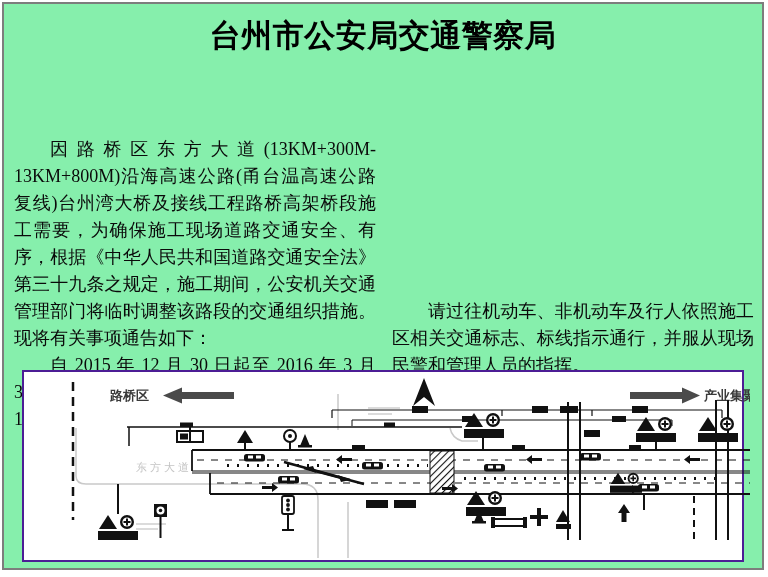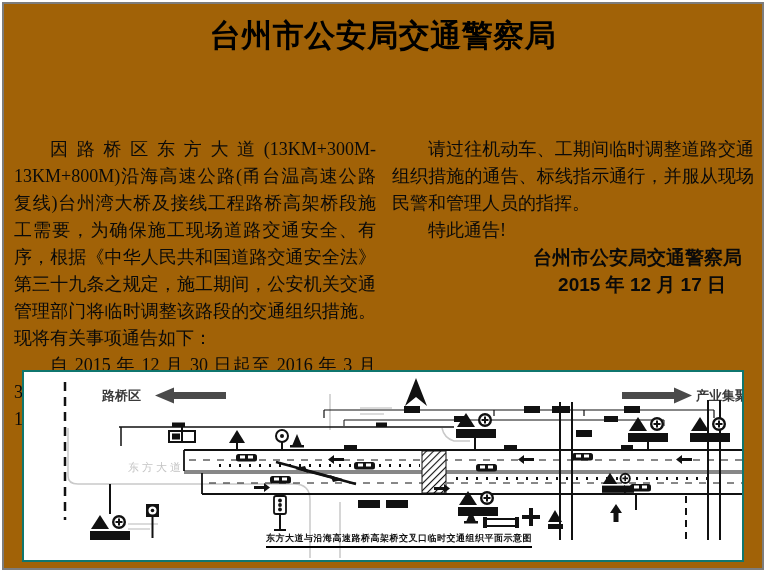--- a/index.html
+++ b/index.html
@@ -1,34 +1,34 @@
 <!DOCTYPE html>
 <html><head>
 <meta charset="utf-8">
 <style>
   * { margin:0; padding:0; box-sizing:border-box; }
   html,body { width:768px; height:577px; background:#ffffff; overflow:hidden; }
   .frame {
     position:absolute; left:2px; top:2px; width:762px; height:568px;
-    border:2px solid #7d7d7d; background:#a16207;
+    border:2px solid #7d7d7d; background:#86efac;
   }
   .title { position:absolute; top:12px; left:0; right:0; text-align:center;
     font-family:"Liberation Sans", sans-serif; font-weight:900; color:#000;
     font-size:31px; line-height:39px; letter-spacing:0.5px; }
-  .columns { position:absolute; top:132px; left:10px; right:8px; display:flex; gap:16px; }
+  .columns { position:absolute; top:132px; left:10px; right:8px; display:flex; gap:16px;align-items:flex-end; }
   .col { flex:1; font-family:"Liberation Serif", serif; font-size:18px;
     line-height:27px; color:#0a0a0a; text-align:justify; }
   .col p { margin:0; }
   .indent { text-indent:2em; }
   .sig { text-align:right; padding-right:12px; font-weight:bold;
     font-family:"Liberation Sans", sans-serif; font-size:19px; }
   .date { text-align:right; padding-right:28px; font-weight:bold;
     font-family:"Liberation Sans", sans-serif; font-size:19px; }
   .diagram { position:absolute; top:366px; left:18px; width:722px; height:192px;
-    border:2px solid #0f766e; background:#fff; }
+    border:2px solid #4c1d95; background:#fff;padding-left:8px; }
   .caption { position:absolute; left:242px; top:160px; white-space:nowrap;
     font-family:"Liberation Serif", serif; font-size:9px; font-weight:bold; color:#111;
     letter-spacing:0.5px; border-bottom:2px solid #000; padding-bottom:1px; }
   .dlabel { font-family:"Liberation Sans", sans-serif; font-weight:bold;
     font-size:13px; fill:#3a3a3a; }
   .groad { stroke:#c9c9c9; stroke-width:1.5; fill:none; }
   .ink { stroke:#111; fill:none; }
 </style>
 </head>
 <body>
@@ -38,22 +38,21 @@
   <div class="title">
     <div>台州市公安局交通警察局</div>
   </div>
 
   <div class="columns">
     <div class="col">
       <p class="indent">因路桥区东方大道(13KM+300M-13KM+800M)沿海高速公路(甬台温高速公路复线)台州湾大桥及接线工程路桥高架桥段施工需要，为确保施工现场道路交通安全、有序，根据《中华人民共和国道路交通安全法》第三十九条之规定，施工期间，公安机关交通管理部门将临时调整该路段的交通组织措施。现将有关事项通告如下：</p>
       <p class="indent">自 2015 年 12 月 30 日起至 2016 年 3 月 30 日止，将封闭路桥区东方大道 13KM+300M-</p>
     </div>
     <div class="col">
-      <p class="indent">请过往机动车、工期间临时调整道路交通组织措施的通告、标线指示通行，并服从现场民警和管理人员的指挥。</p>
-      <p class="indent">特此通告!</p>
+      <p class="indent">请过往机动车、非机动车及行人依照施工区相关交通标志、标线指示通行，并服从现场民警和管理人员的指挥。</p>
       <p class="sig">台州市公安局交通警察局</p>
       <p class="date">2015 年 12 月 17 日</p>
     </div>
   </div>
 
   <div class="diagram">
     <svg width="718" height="188" viewBox="0 0 718 188">
       <defs>
         <pattern id="hatch" width="5" height="5" patternUnits="userSpaceOnUse" patternTransform="rotate(45)">
           <rect width="5" height="5" fill="#fff"></rect>
@@ -200,16 +199,15 @@
         <rect x="491" y="145" width="4" height="11" fill="#111"></rect>
         <rect x="505" y="136" width="4" height="18" fill="#111"></rect>
         <rect x="498" y="143" width="18" height="4" fill="#111"></rect>
         <path d="M531,138 l7,12 h-14 Z" fill="#111"></path>
         <rect x="524" y="152" width="15" height="5" fill="#111"></rect>
         <use href="#sgn" transform="translate(578,100) scale(0.8)"></use>
         <polygon points="592,132 598,141 594.5,141 594.5,150 589.5,150 589.5,141 586,141" fill="#111"></polygon>
         <path class="ink" d="M612,122 V138" stroke-width="2"></path>
       </g>
     </svg>
-    <div class="caption">东方大道与沿海高速路桥高架桥交叉口临时交通组织平面示意图</div>
   </div>
 
 </div>
 
 </body></html>

